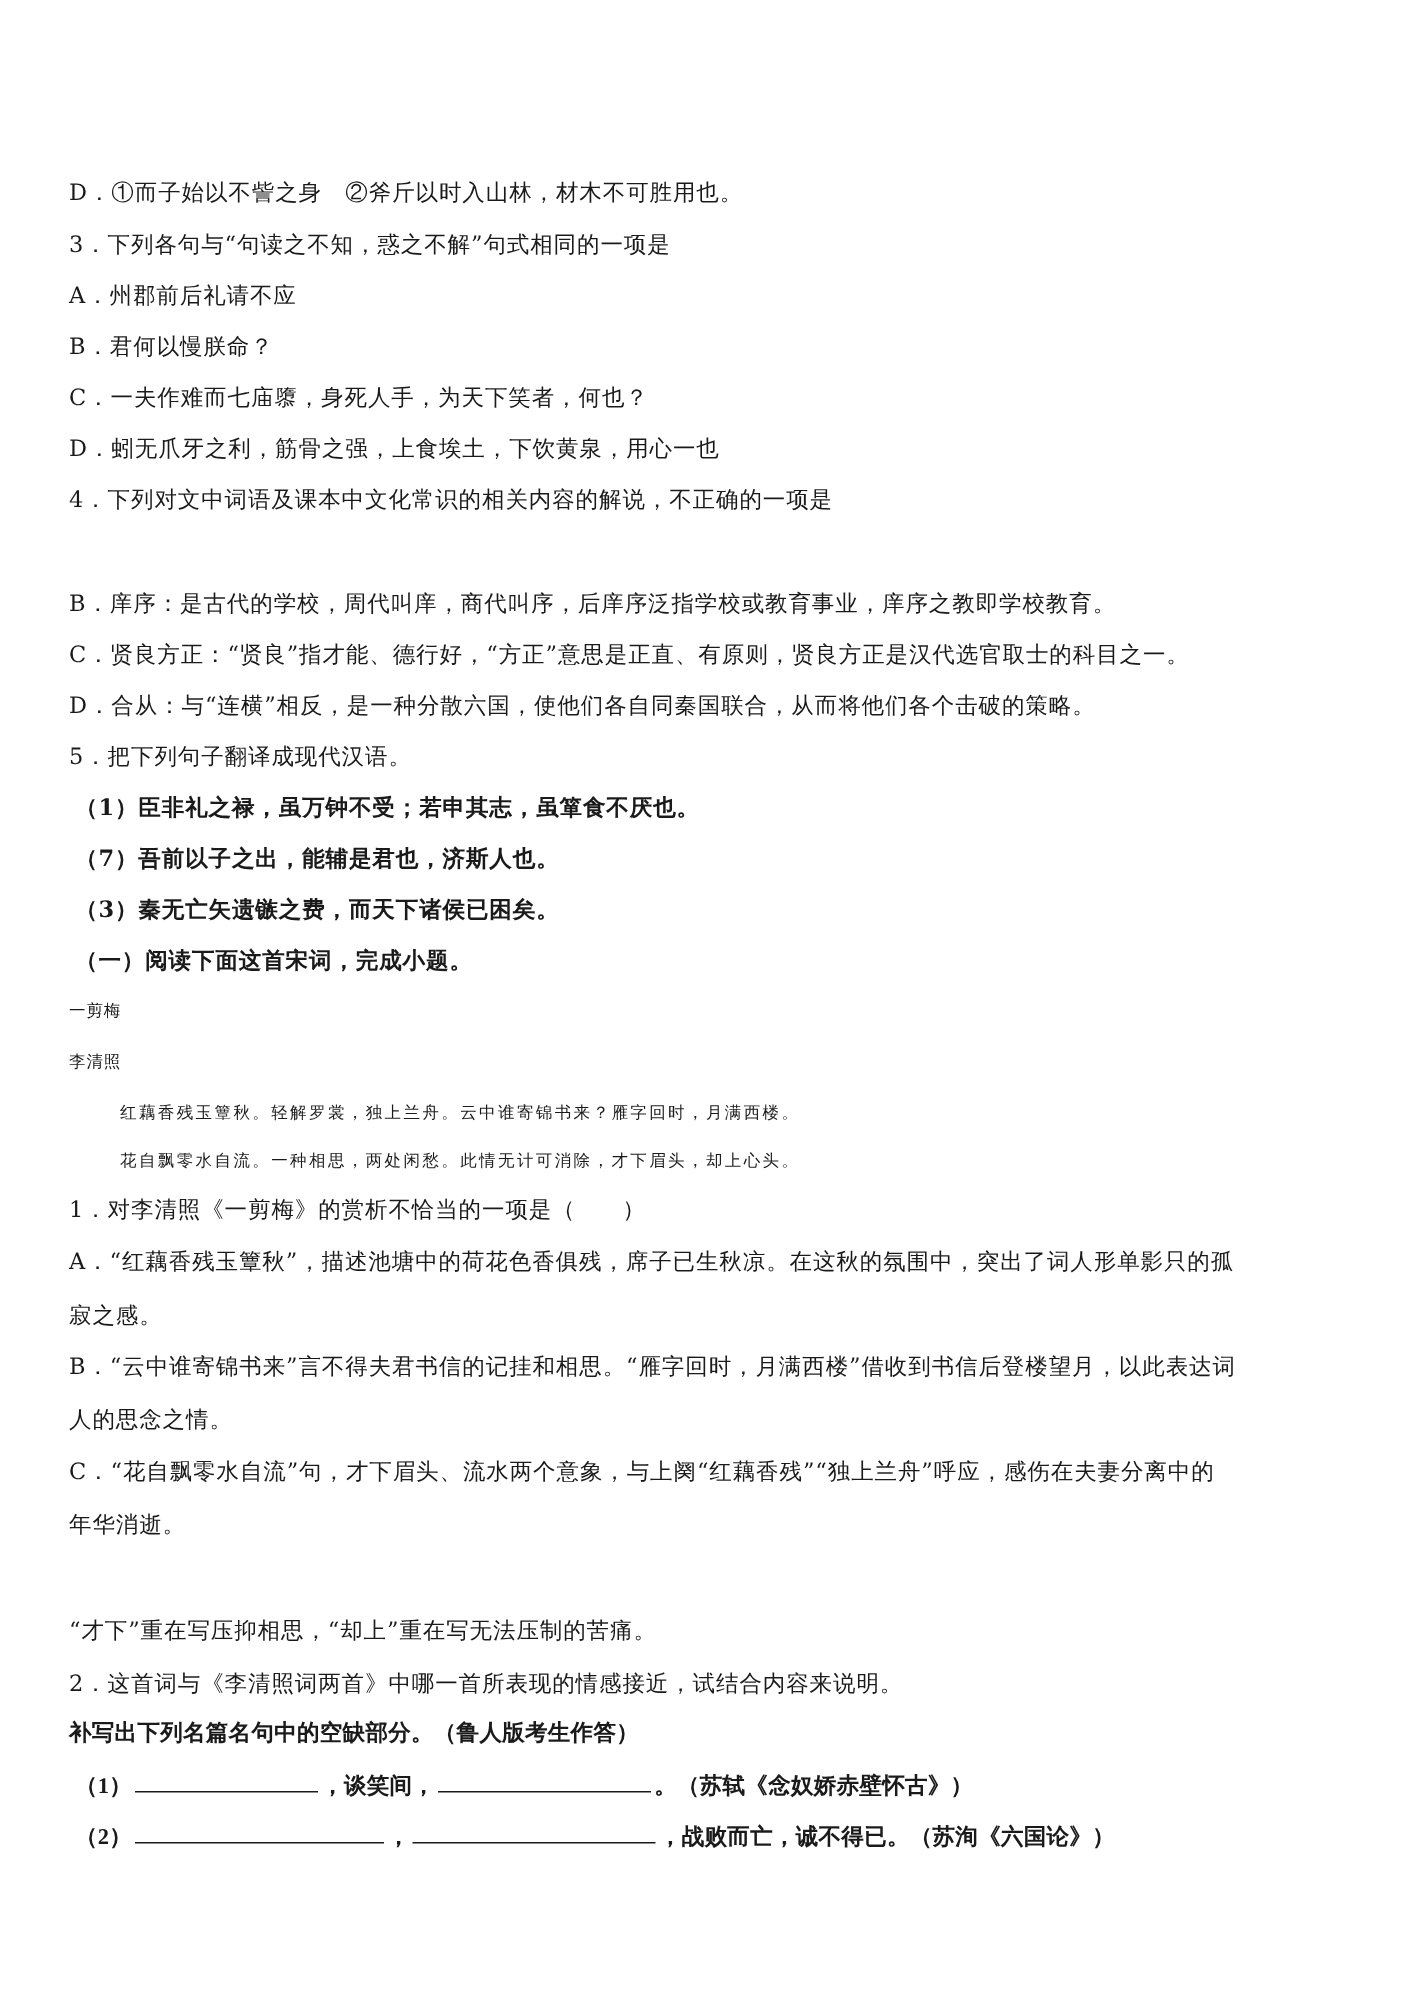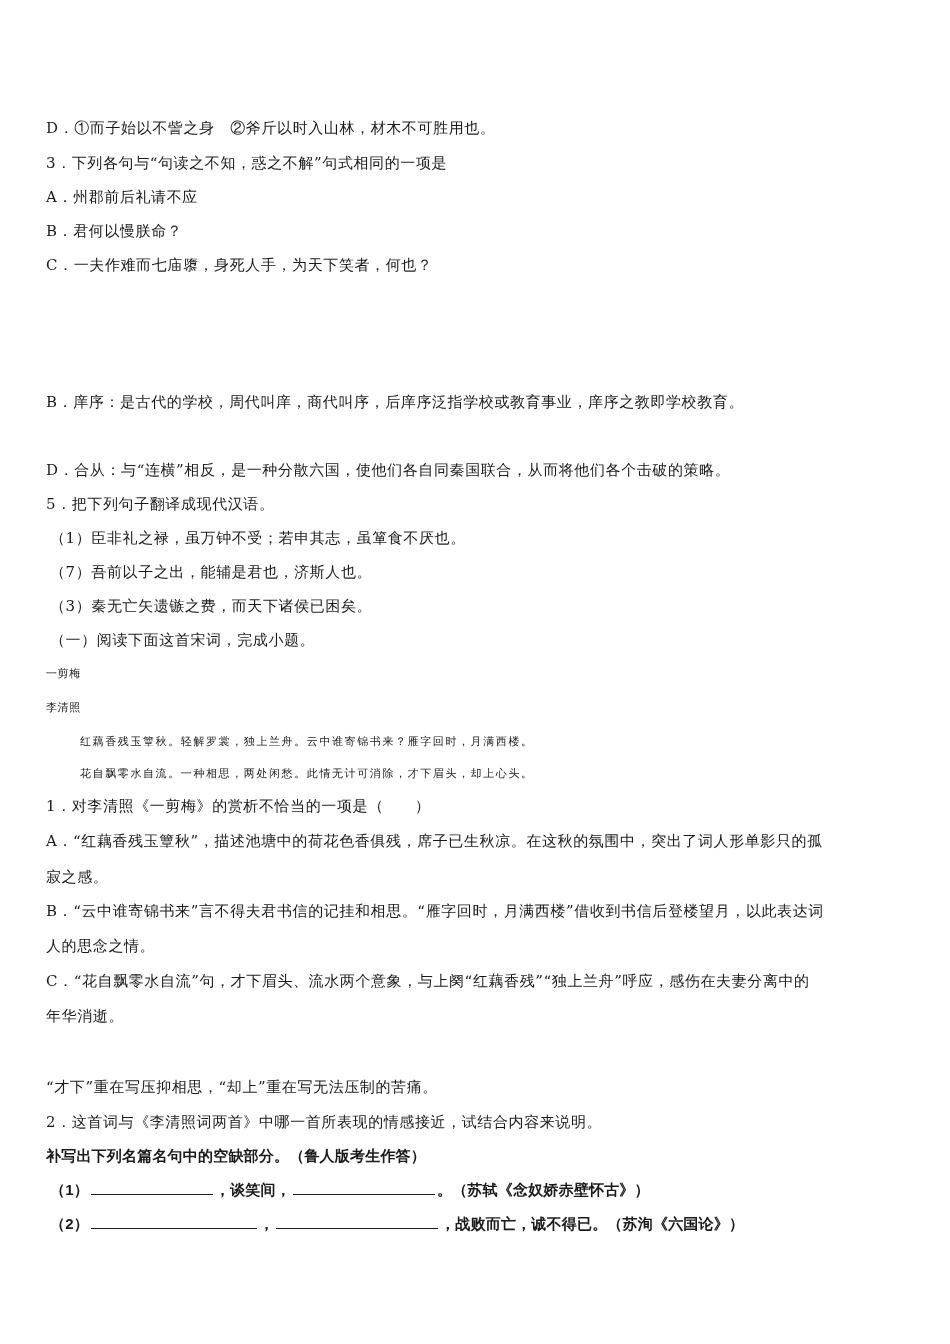--- a/index.html
+++ b/index.html
@@ -1,35 +1,38 @@
 <!DOCTYPE html>
 <html><head>
 <meta charset="utf-8">
 <style>
   html, body { margin: 0; padding: 0; background: #ffffff; }
   body { width: 950px; height: 1344px; position: relative; overflow: hidden;
          font-family: "DejaVu Serif", "Liberation Serif", serif; color: #1a1a1a; }
   .page { position: absolute; left: 0; top: 16px; width: 950px; height: 1344px; }
   .line { position: absolute; left: 46px; font-size: 15px; line-height: 20px; white-space: nowrap; letter-spacing: 0.6px; }
-  .indent1 { left: 50px; }
+  .indent1 { left: 50px; font-weight: bold; }
   .poem { left: 80px; font-size: 14.5px; letter-spacing: 1.6px; }
   .kai { font-family: "DejaVu Sans", "Liberation Sans", sans-serif; font-size: 11px; }
-  .bold { font-weight: bold; font-family: Liberation Sans, sans-serif; font-size: 15px; letter-spacing: 0.2px; }
+  .bold { font-weight: bold; font-family: Liberation Serif, serif; font-size: 15px; letter-spacing: 0.2px; }
   .blank { display: inline-block; border-bottom: 1.3px solid #1a1a1a; height: 14px; vertical-align: baseline; margin: 0 2px; }
 </style>
 </head>
 <body>
 
 <div class="page">
   <div class="line" style="top:102px">D．①而子始以不訾之身　②斧斤以时入山林，材木不可胜用也。</div>
   <div class="line" style="top:137px">3．下列各句与“句读之不知，惑之不解”句式相同的一项是</div>
   <div class="line" style="top:171px">A．州郡前后礼请不应</div>
   <div class="line" style="top:205px">B．君何以慢朕命？</div>
   <div class="line" style="top:239px">C．一夫作难而七庙隳，身死人手，为天下笑者，何也？</div>
+  <div class="line" style="top:273px">D．蚓无爪牙之利，筋骨之强，上食埃土，下饮黄泉，用心一也</div>
+  <div class="line" style="top:307px">4．下列对文中词语及课本中文化常识的相关内容的解说，不正确的一项是</div>
   <div class="line" style="top:376px">B．庠序：是古代的学校，周代叫庠，商代叫序，后庠序泛指学校或教育事业，庠序之教即学校教育。</div>
+  <div class="line" style="top:410px">C．贤良方正：“贤良”指才能、德行好，“方正”意思是正直、有原则，贤良方正是汉代选官取士的科目之一。</div>
   <div class="line" style="top:444px">D．合从：与“连横”相反，是一种分散六国，使他们各自同秦国联合，从而将他们各个击破的策略。</div>
   <div class="line" style="top:478px">5．把下列句子翻译成现代汉语。</div>
   <div class="line indent1" style="top:512px">（1）臣非礼之禄，虽万钟不受；若申其志，虽箪食不厌也。</div>
   <div class="line indent1" style="top:546px">（7）吾前以子之出，能辅是君也，济斯人也。</div>
   <div class="line indent1" style="top:580px">（3）秦无亡矢遗镞之费，而天下诸侯已困矣。</div>
   <div class="line indent1" style="top:614px">（一）阅读下面这首宋词，完成小题。</div>
   <div class="line kai" style="top:648px">一剪梅</div>
   <div class="line kai" style="top:682px">李清照</div>
   <div class="line poem kai" style="top:716px">红藕香残玉簟秋。轻解罗裳，独上兰舟。云中谁寄锦书来？雁字回时，月满西楼。</div>
   <div class="line poem kai" style="top:748px">花自飘零水自流。一种相思，两处闲愁。此情无计可消除，才下眉头，却上心头。</div>

